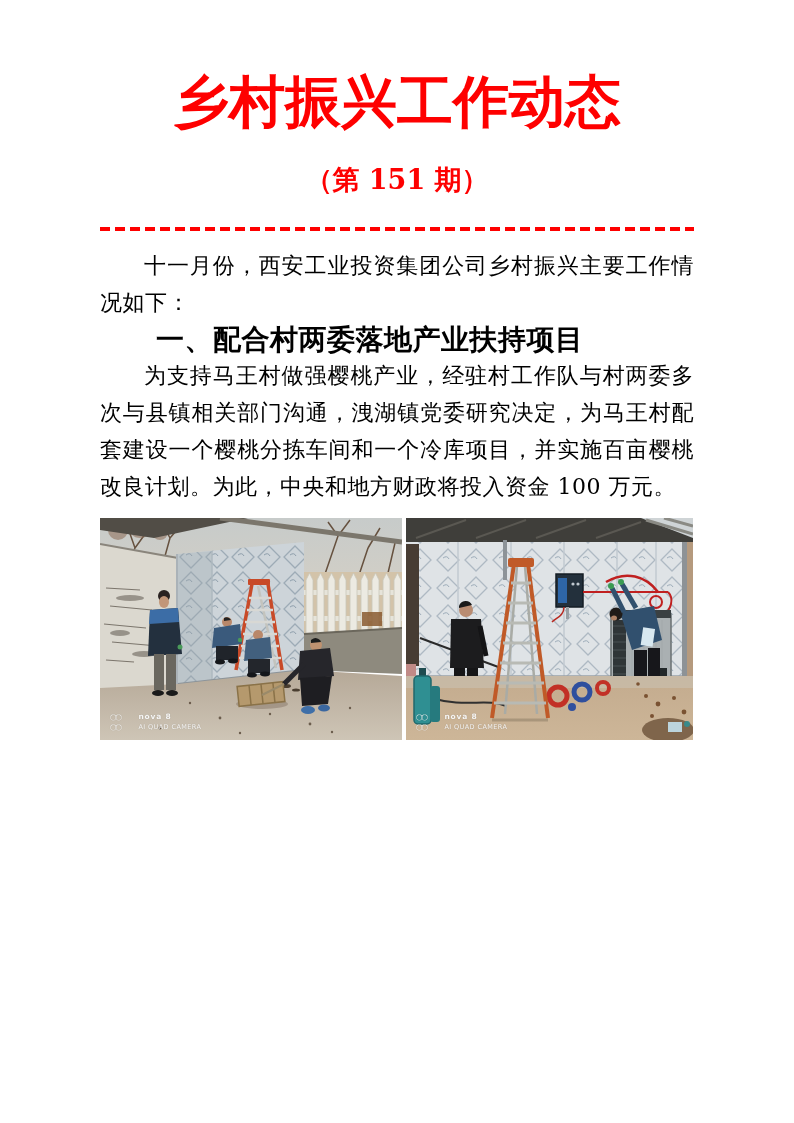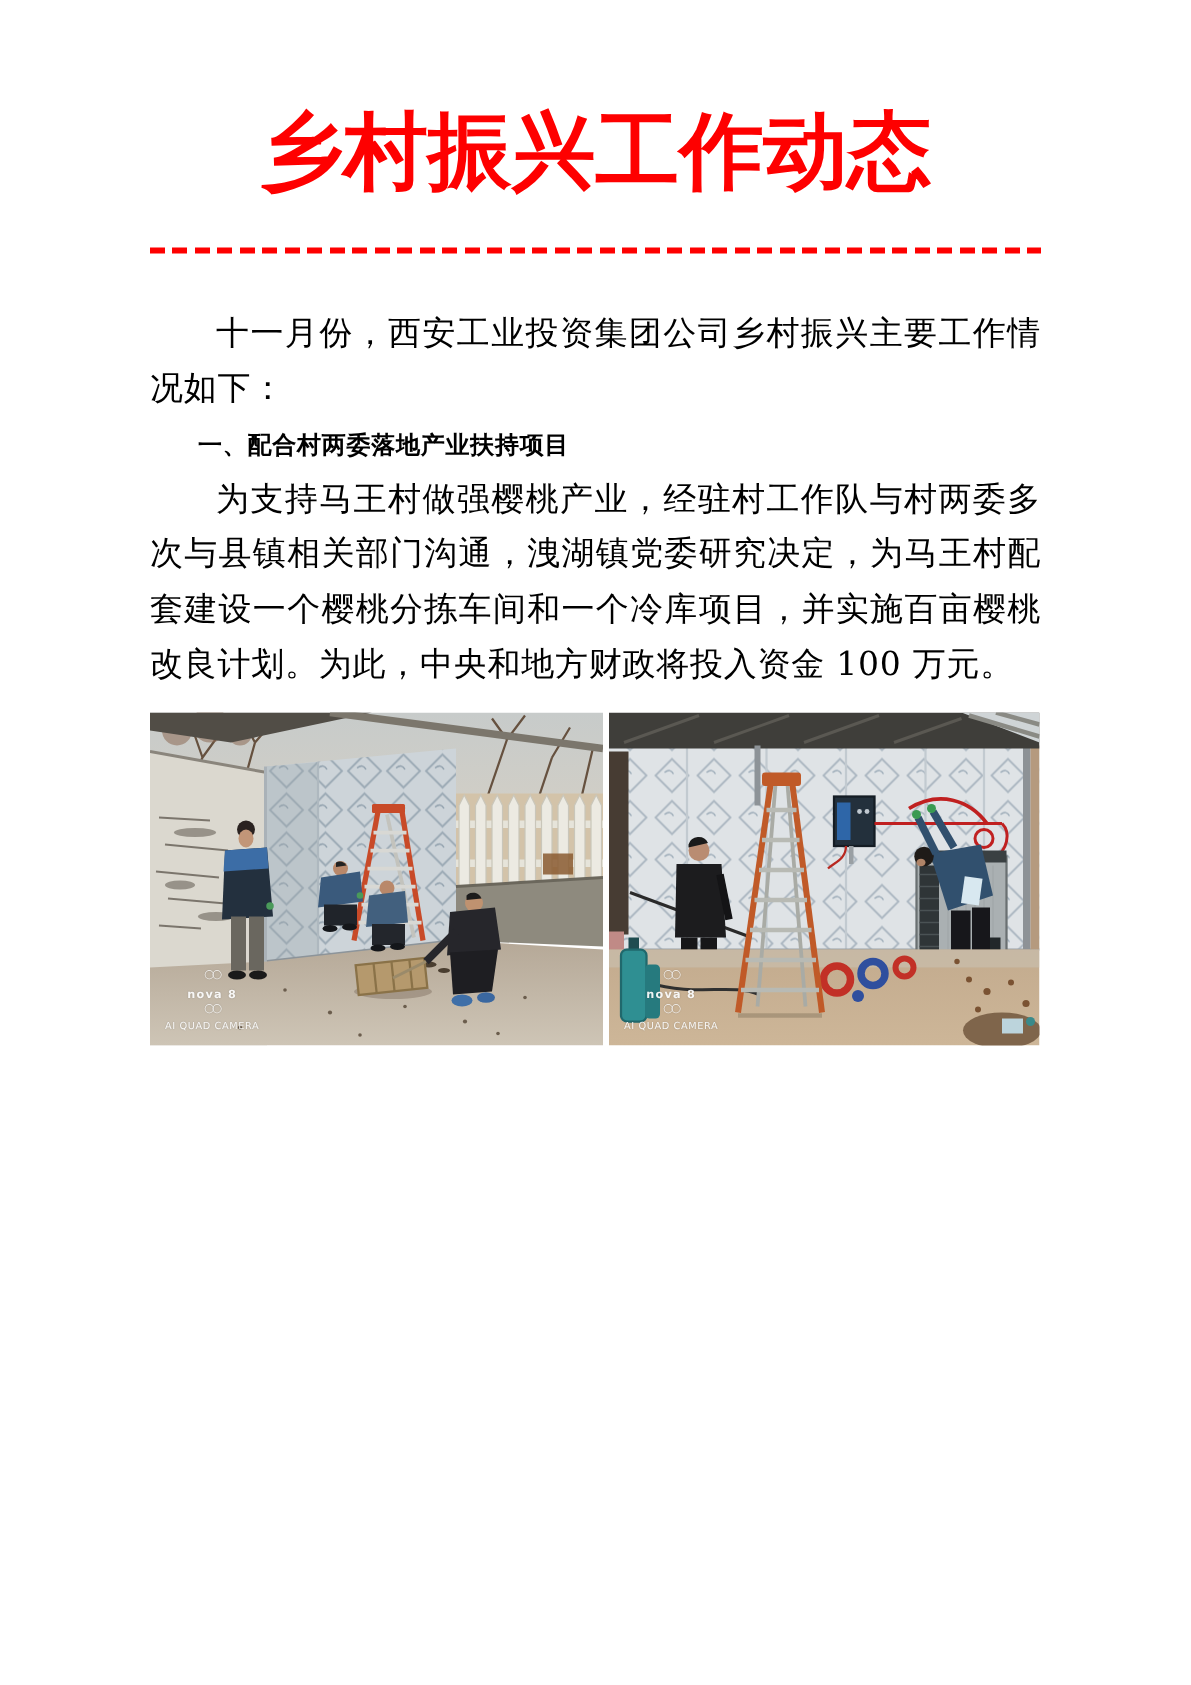--- a/index.html
+++ b/index.html
@@ -20,44 +20,45 @@
   }
   .dashed-divider{
     margin:30px 0 0;height:4px;
     background:repeating-linear-gradient(90deg,#fe0000 0 10px,transparent 10px 15px);
   }
   .body-text{
     margin:0;font-size:22px;line-height:36.8px;text-align:justify;
     font-family:"DejaVu Serif","Liberation Serif",serif;
     text-indent:2em;letter-spacing:.5px;
   }
-  .intro{margin-top:36px;}
+  .intro{margin-top:17px;}
   .section-heading{
-    margin:0;font-size:16px;line-height:36.8px;font-weight:bold;
+    margin:0;font-size:28px;line-height:36.8px;font-weight:bold;
     font-family:"DejaVu Sans","Liberation Sans",sans-serif;
     text-indent:2em;letter-spacing:.5px;
   }
   .photo-row{display:flex;gap:4px;margin-top:12px;}
   .photo{position:relative;margin:0;padding:0;flex:0 0 auto;}
   .photo svg{display:block;}
   .watermark{
     position:absolute;left:10px;bottom:7px;color:rgba(255,255,255,.92);
     font-family:"DejaVu Sans","Liberation Sans",sans-serif;
     font-size:6.5px;line-height:1.45;letter-spacing:.4px;text-shadow:0 0 1px rgba(0,0,0,.25);
   }
-  .wm-row{display:flex;align-items:center;gap:3px;white-space:nowrap;flex-direction:column;}
+  .wm-row{display:flex;align-items:center;gap:18px;white-space:nowrap;}
   .wm-logo{font-size:6px;letter-spacing:-1.5px;}
   .wm-line1{font-size:7.5px;font-weight:bold;letter-spacing:.8px;}
 </style>
 </head>
 <body>
 
 <div class="page">
 
   <h1 class="doc-title">乡村振兴工作动态</h1>
+  <div class="doc-issue">（第 151 期）</div>
   <div class="dashed-divider"></div>
 
   <p class="body-text intro">十一月份，西安工业投资集团公司乡村振兴主要工作情况如下：</p>
   <h2 class="section-heading">一、配合村两委落地产业扶持项目</h2>
   <p class="body-text">为支持马王村做强樱桃产业，经驻村工作队与村两委多次与县镇相关部门沟通，洩湖镇党委研究决定，为马王村配套建设一个樱桃分拣车间和一个冷库项目，并实施百亩樱桃改良计划。为此，中央和地方财政将投入资金 100 万元。</p>
 
   <div class="photo-row">
 
     <figure class="photo">
       <svg width="302" height="222" viewBox="0 0 302 222">

